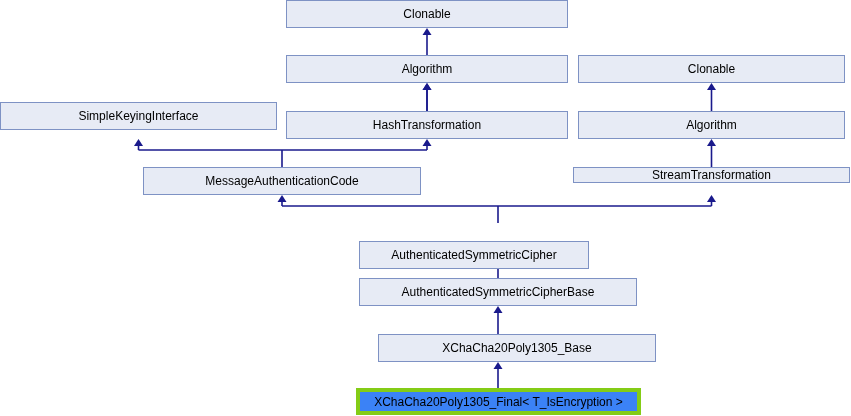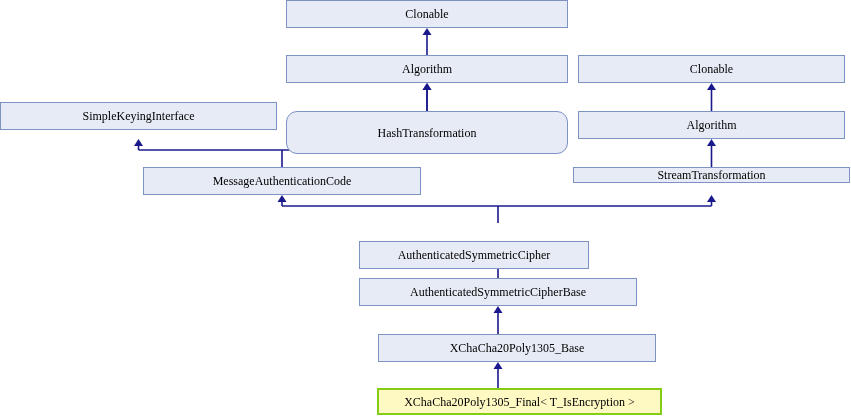--- a/index.html
+++ b/index.html
@@ -5,40 +5,39 @@
   html, body {
     margin: 0;
     padding: 0;
     background: #ffffff;
   }
   #diagram {
     position: relative;
     width: 851px;
     height: 416px;
     background: #ffffff;
-    font-family: Liberation Serif, serif;
+    font-family: Liberation Sans, sans-serif;
     overflow: hidden;
   }
   .node {
     position: absolute;
     box-sizing: border-box;
     background: #e7ebf5;
     border: 1px solid #7e92c4;
     display: flex;
     align-items: center;
     justify-content: center;
     font-size: 12px;
     color: #000000;
     line-height: 1;
     white-space: nowrap;
   }
   .node.current {
-    border: 2px solid #84cc16;
-    background: #fef9c3;
-    margin-left: 21px;
+    border: 4px solid #84cc16;
+    background: #3b82f6;
   }
   .node .label {
     display: block;
     pointer-events: none;
   }
   svg.edges {
     position: absolute;
     left: 0;
     top: 0;
     width: 851px;
@@ -86,21 +85,21 @@
       </div>
       <div class="node" style="left: 286px; top: 55px; width: 282px; height: 28px;">
         <span class="label">Algorithm</span>
       </div>
       <div class="node" style="left: 578px; top: 55px; width: 267px; height: 28px;">
         <span class="label">Clonable</span>
       </div>
       <div class="node" style="left: 0px; top: 102px; width: 277px; height: 28px;">
         <span class="label">SimpleKeyingInterface</span>
       </div>
-      <div class="node" style="left: 286px; top: 111px; width: 282px; height: 43px; border-radius: 11px;">
+      <div class="node" style="left: 286px; top: 111px; width: 282px; height: 28px;">
         <span class="label">HashTransformation</span>
       </div>
       <div class="node" style="left: 578px; top: 111px; width: 267px; height: 28px;">
         <span class="label">Algorithm</span>
       </div>
       <div class="node" style="left: 143px; top: 167px; width: 278px; height: 28px;">
         <span class="label">MessageAuthenticationCode</span>
       </div>
       <div class="node" style="left: 573px; top: 167px; width: 277px; height: 16px;">
         <span class="label">StreamTransformation</span>

